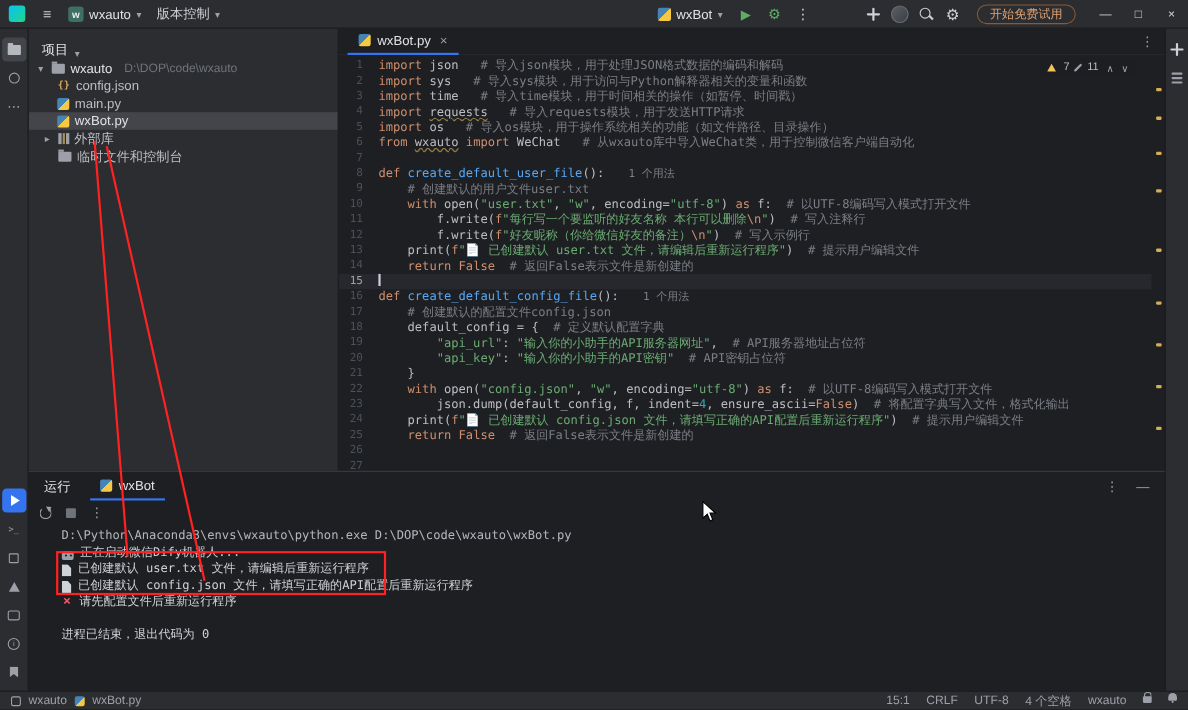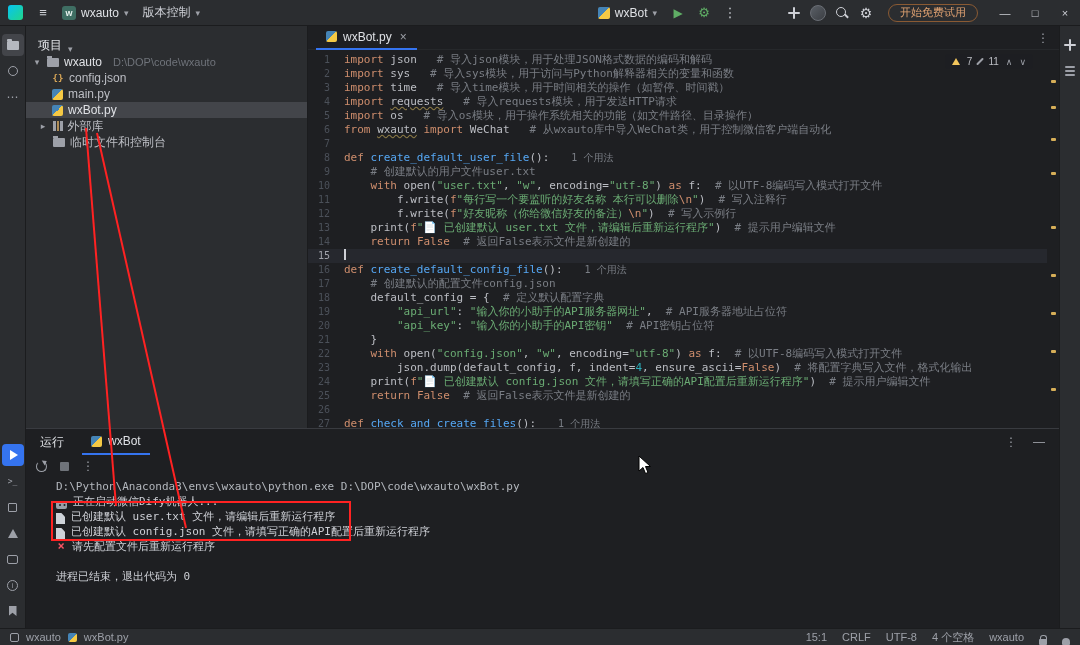--- a/index.html
+++ b/index.html
@@ -122,21 +122,21 @@
   .ctext.cmd{color:#b3b7bd}
   .cic{margin-right:6px;flex:none}
   .cic-robot{width:11px;height:8px;border-radius:2px;background:#99a0a8;position:relative;margin-top:1px}
   .cic-robot::before{content:"";position:absolute;left:2.5px;top:3px;width:2px;height:2px;border-radius:50%;background:#1e1f22;box-shadow:4.5px 0 0 #1e1f22}
   .cic-doc{width:9px;height:11px;background:#ced3d9;clip-path:polygon(0 0,60% 0,100% 35%,100% 100%,0 100%)}
   .cic-error{color:#f75464;font-weight:bold;font-size:12px;width:10px;text-align:center}
 
   
   .status-bar{position:absolute;left:0;right:0;bottom:0;height:17px;background:#2b2d30;border-top:1px solid #1b1c1e;display:flex;align-items:center;padding:0 10px;font-size:11px;color:#9da0a8;z-index:10}
   .sb-left{display:flex;align-items:center;gap:7px}
-  .sb-right{margin-left:auto;display:flex;align-items:flex-end;gap:15px}
+  .sb-right{margin-left:auto;display:flex;align-items:flex-start;gap:15px}
   .sb-item{white-space:pre}
   .ic-win{width:9px;height:9px;border:1.5px solid #9da0a8;border-radius:2px}
   .ic-lock{width:8px;height:6px;background:#9da0a8;border-radius:1px;position:relative;margin-top:3px}
   .ic-lock::before{content:"";position:absolute;top:-4px;left:1px;width:5px;height:4px;border:1.5px solid #9da0a8;border-bottom:none;border-radius:3px 3px 0 0}
   .ic-bell{width:8px;height:7px;background:#9da0a8;border-radius:4px 4px 1px 1px;position:relative}
   .ic-bell::after{content:"";position:absolute;left:3px;bottom:-2px;width:2px;height:2px;border-radius:50%;background:#9da0a8}
 
   
   .overlay{position:absolute;inset:0;z-index:100;pointer-events:none}
   .mouse{position:absolute;left:638px;top:455px;z-index:120;pointer-events:none}
@@ -398,21 +398,20 @@
           <div class="code-line">
             <span class="gutter">25</span>
             <span class="code-text"><span class="tok-pl">    </span><span class="tok-kw">return</span><span class="tok-pl"> </span><span class="tok-kw">False</span><span class="tok-com">  # 返回False表示文件是新创建的</span></span>
           </div>
           <div class="code-line">
             <span class="gutter">26</span>
             <span class="code-text"></span>
           </div>
           <div class="code-line">
             <span class="gutter">27</span>
-            <span class="code-text"><span class="tok-kw">def </span><span class="tok-fn">check_and_create_files</span><span class="tok-pl">():</span><span class="tok-inlay">  1 个用法</span></span>
           </div>
         </div>
     </div>
     <div class="stripe" id="stripe">
         <div class="stripe-mark" style="top: 30px; background: rgb(214, 174, 88);"></div>
         <div class="stripe-mark" style="top: 56px; background: rgb(214, 174, 88);"></div>
         <div class="stripe-mark" style="top: 88px; background: rgb(214, 174, 88);"></div>
         <div class="stripe-mark" style="top: 122px; background: rgb(214, 174, 88);"></div>
         <div class="stripe-mark" style="top: 176px; background: rgb(214, 174, 88);"></div>
         <div class="stripe-mark" style="top: 224px; background: rgb(214, 174, 88);"></div>

